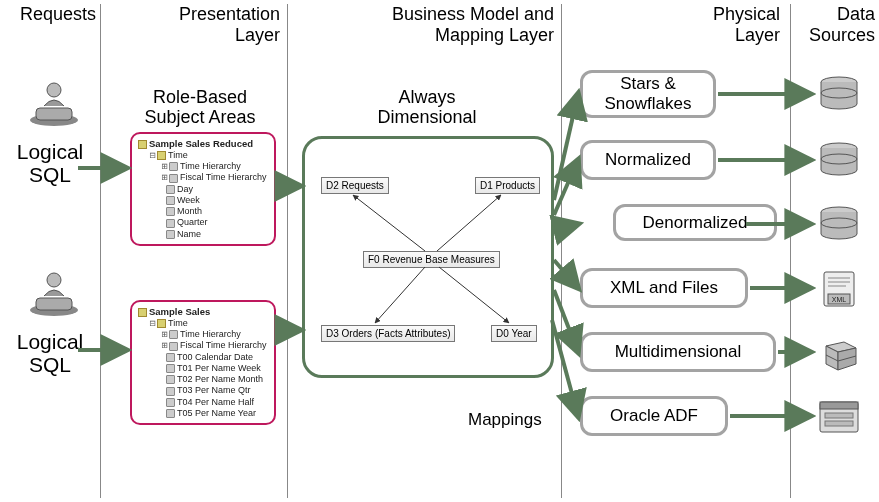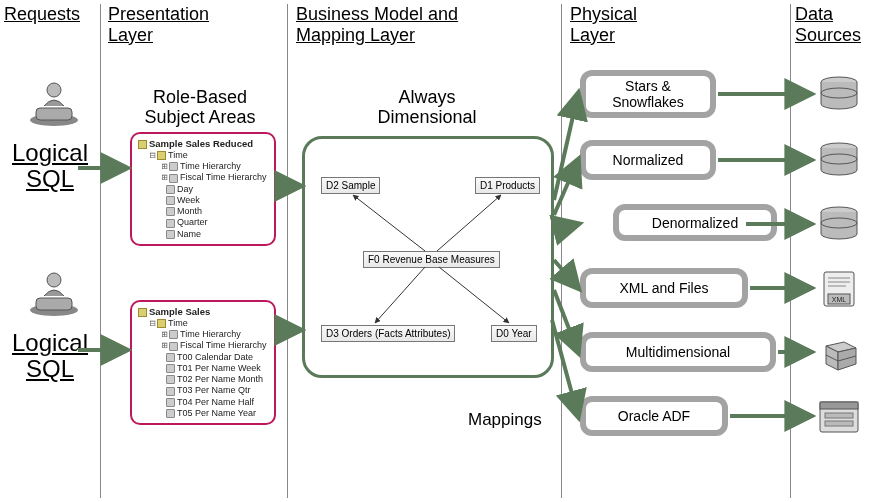--- a/index.html
+++ b/index.html
@@ -1,31 +1,31 @@
 <!DOCTYPE html>
 <html><head>
 <meta charset="utf-8">
 <style>
   * { box-sizing: border-box; margin: 0; padding: 0; }
   body { font-family: Arial, sans-serif; background: #fff; width: 879px; height: 502px; position: relative; overflow: hidden; }
-  .col-header { position: absolute; top: 4px; font-size: 18px; text-align: left; color: #000; line-height: 1.15; text-decoration: underline; }
+  .col-header { position: absolute; top: 4px; font-size: 18px; text-align: right; color: #000; line-height: 1.15; }
   .divider { position: absolute; top: 4px; bottom: 4px; width: 1px; background: #888; }
   .label { position: absolute; font-size: 18px; color: #000; text-align: center; line-height: 1.1; }
-  .label-sql { font-size: 24px; text-decoration: underline; }
+  .label-sql { font-size: 21px; }
   .user-icon { position: absolute; width: 56px; height: 46px; }
   .tree-box { position: absolute; border: 2px solid #be185d; border-radius: 10px; background: #fff; padding: 4px 6px; font-size: 9px; color: #222; line-height: 1.25; }
   .tree-title { font-weight: bold; font-size: 9.5px; }
   .tree-row { white-space: nowrap; }
   .tree-row .sym { display:inline-block; width:9px; text-align:center; font-size:8px; color:#555; }
   .tree-row .ico { display:inline-block; width:9px; height:9px; margin-right:2px; vertical-align:middle; }
   .ico-folder { background:#d8d070; border:1px solid #a08a30; }
   .ico-leaf { background:#ccc; border:1px solid #888; border-radius:1px; }
   .bm-box { position: absolute; border: 3px solid #5a7a5a; border-radius: 20px; background: #fff; }
   .bm-node { position: absolute; font-size: 10px; padding: 2px 4px; border: 1px solid #777; background: linear-gradient(#fafafa,#e8e8e8); white-space: nowrap; }
-  .phys-box { position: absolute; border: 6px solid #a3a3a3; border-radius: 12px; background: #fff; display:flex; align-items:center; justify-content:center; font-size: 14px; color:#000; }
+  .phys-box { position: absolute; border: 3px solid #a3a3a3; border-radius: 12px; background: #fff; display:flex; align-items:center; justify-content:center; font-size: 17px; color:#000; }
   .ds-icon { position: absolute; width: 46px; height: 38px; }
   .arrow-svg { position:absolute; left:0; top:0; width:879px; height:502px; pointer-events:none; }
   .mappings-label { position:absolute; font-size:17px; }
 </style>
 </head>
 <body>
 
 <div class="divider" style="left:100px"></div>
 <div class="divider" style="left:287px"></div>
 <div class="divider" style="left:561px"></div>
@@ -88,21 +88,21 @@
   <div class="tree-row" style="padding-left:28px"><span class="ico ico-leaf"></span><span>T02 Per Name Month</span></div>
   <div class="tree-row" style="padding-left:28px"><span class="ico ico-leaf"></span><span>T03 Per Name Qtr</span></div>
   <div class="tree-row" style="padding-left:28px"><span class="ico ico-leaf"></span><span>T04 Per Name Half</span></div>
   <div class="tree-row" style="padding-left:28px"><span class="ico ico-leaf"></span><span>T05 Per Name Year</span></div>
 </div>
 
 <div class="label" style="left:332px;top:88px;width:190px;white-space:pre-line">Always
 Dimensional</div>
 
 <div class="bm-box" style="left:302px;top:136px;width:252px;height:242px">
-  <div class="bm-node" style="left:16px;top:38px">D2 Sample</div>
+  <div class="bm-node" style="left:16px;top:38px">D2 Requests</div>
   <div class="bm-node" style="left:170px;top:38px">D1 Products</div>
   <div class="bm-node" style="left:58px;top:112px">F0 Revenue Base Measures</div>
   <div class="bm-node" style="left:16px;top:186px">D3 Orders (Facts Attributes)</div>
   <div class="bm-node" style="left:186px;top:186px">D0 Year</div>
   <svg style="position:absolute;left:0;top:0;width:100%;height:100%;pointer-events:none">
     <defs>
         <marker id="ah2" viewBox="0 0 10 10" refX="9" refY="5" markerWidth="6" markerHeight="6" orient="auto">
           <path d="M0 0 L10 5 L0 10 z" fill="#333"></path>
         </marker>
       </defs>

